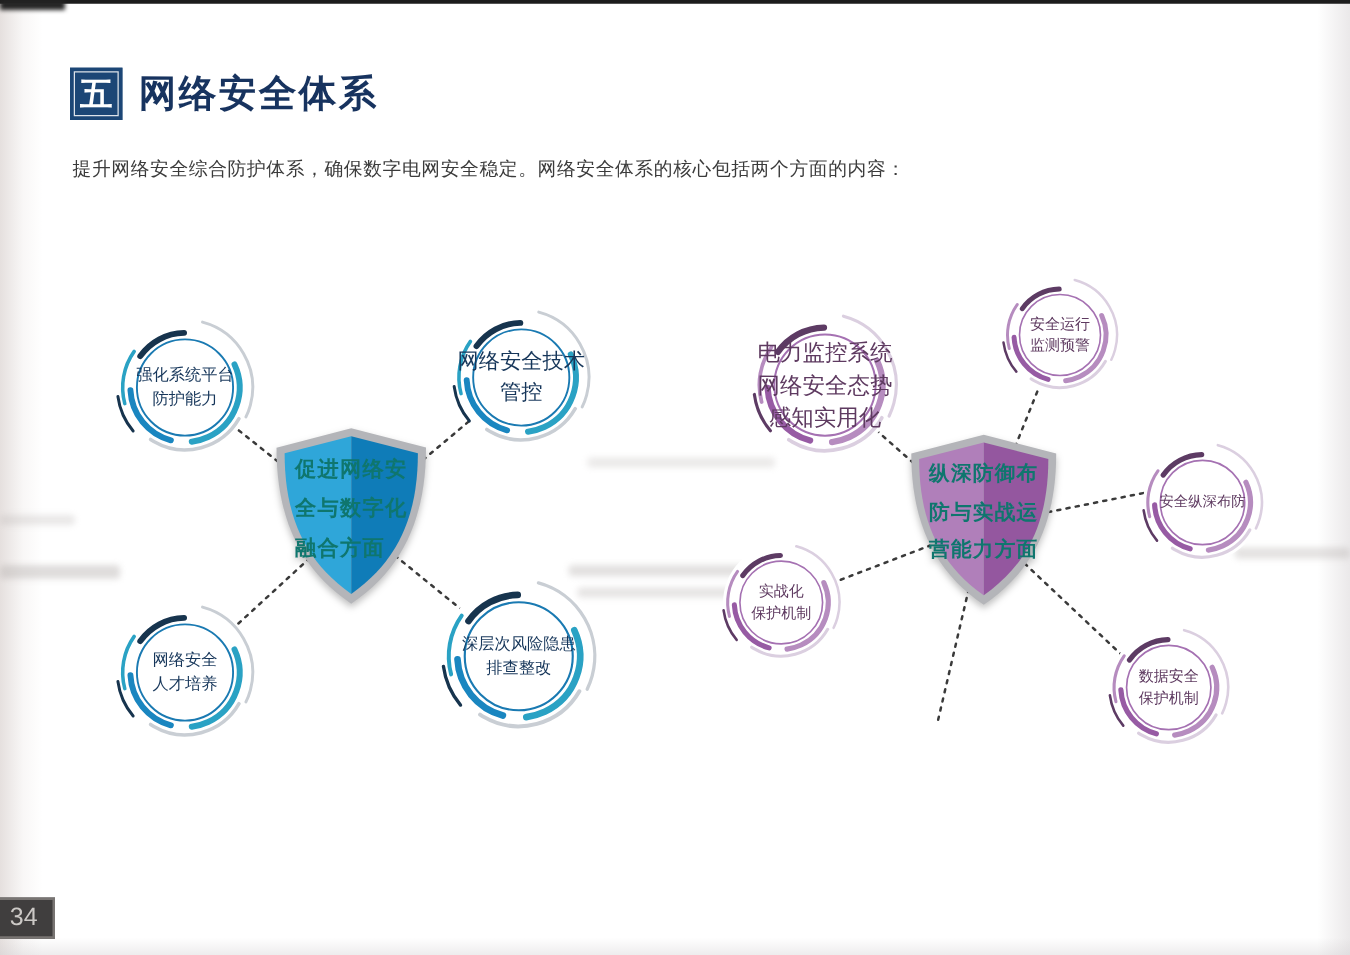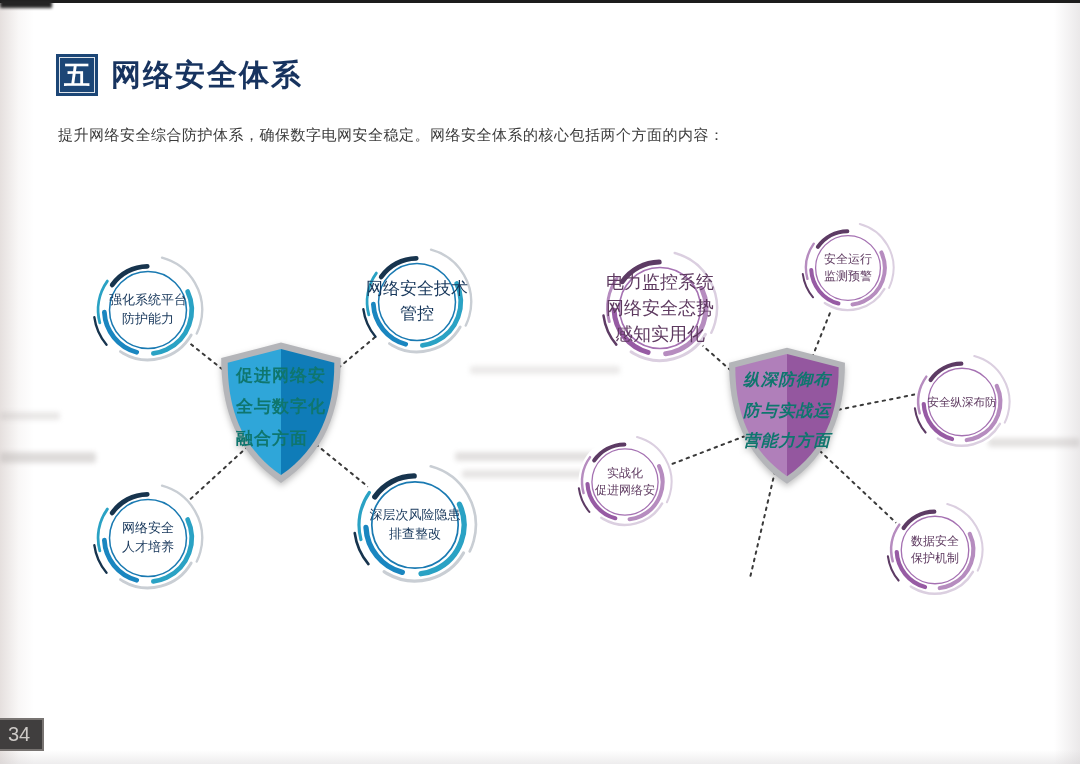--- a/index.html
+++ b/index.html
@@ -69,21 +69,21 @@
 
   
   .shield { position:absolute; z-index:3; filter:drop-shadow(0 3px 3px rgba(0,0,0,.25)); }
   .shield svg { position:absolute; inset:0; width:100%; height:100%; }
   .shield .shield-label {
     position:absolute; inset:0 0 14px 0; display:flex; align-items:center; justify-content:center;
     text-align:left; white-space:pre-line; color:#0f766e; font-weight:bold; line-height:1.85;
     letter-spacing:1px; z-index:1;
   }
   .shield-blue   { left:216px; top:334px; width:130px; height:160px; font-size:17px; }
-  .shield-purple { left:724px; top:338px; width:126px; height:158px; font-size:16.5px;font-style:italic; }
+  .shield-purple { left:724px; top:338px; width:126px; height:158px; font-size:16.5px; }
 
   
   .page-num {
     position:absolute; left:-6px; bottom:13px; width:50px; height:33px;
     background:#403e3e; border:2px solid #787472; color:#ccc9c6;
     display:flex; align-items:center; justify-content:center;
     font-size:20px; z-index:5;
   }
 </style>
 </head>
@@ -200,21 +200,21 @@
     <svg class="rings" viewBox="0 0 120 120">
         <use href="#rings"></use>
       </svg>
     <div class="label">安全纵深布防</div>
   </div>
   <div class="node node-purple n-p4">
     <svg class="rings" viewBox="0 0 120 120">
         <use href="#rings"></use>
       </svg>
     <div class="label">实战化
-促进网络安</div>
+保护机制</div>
   </div>
   <div class="node node-purple n-p6">
     <svg class="rings" viewBox="0 0 120 120">
         <use href="#rings"></use>
       </svg>
     <div class="label">数据安全
 保护机制</div>
   </div>
 
   <div class="shield shield-purple">

